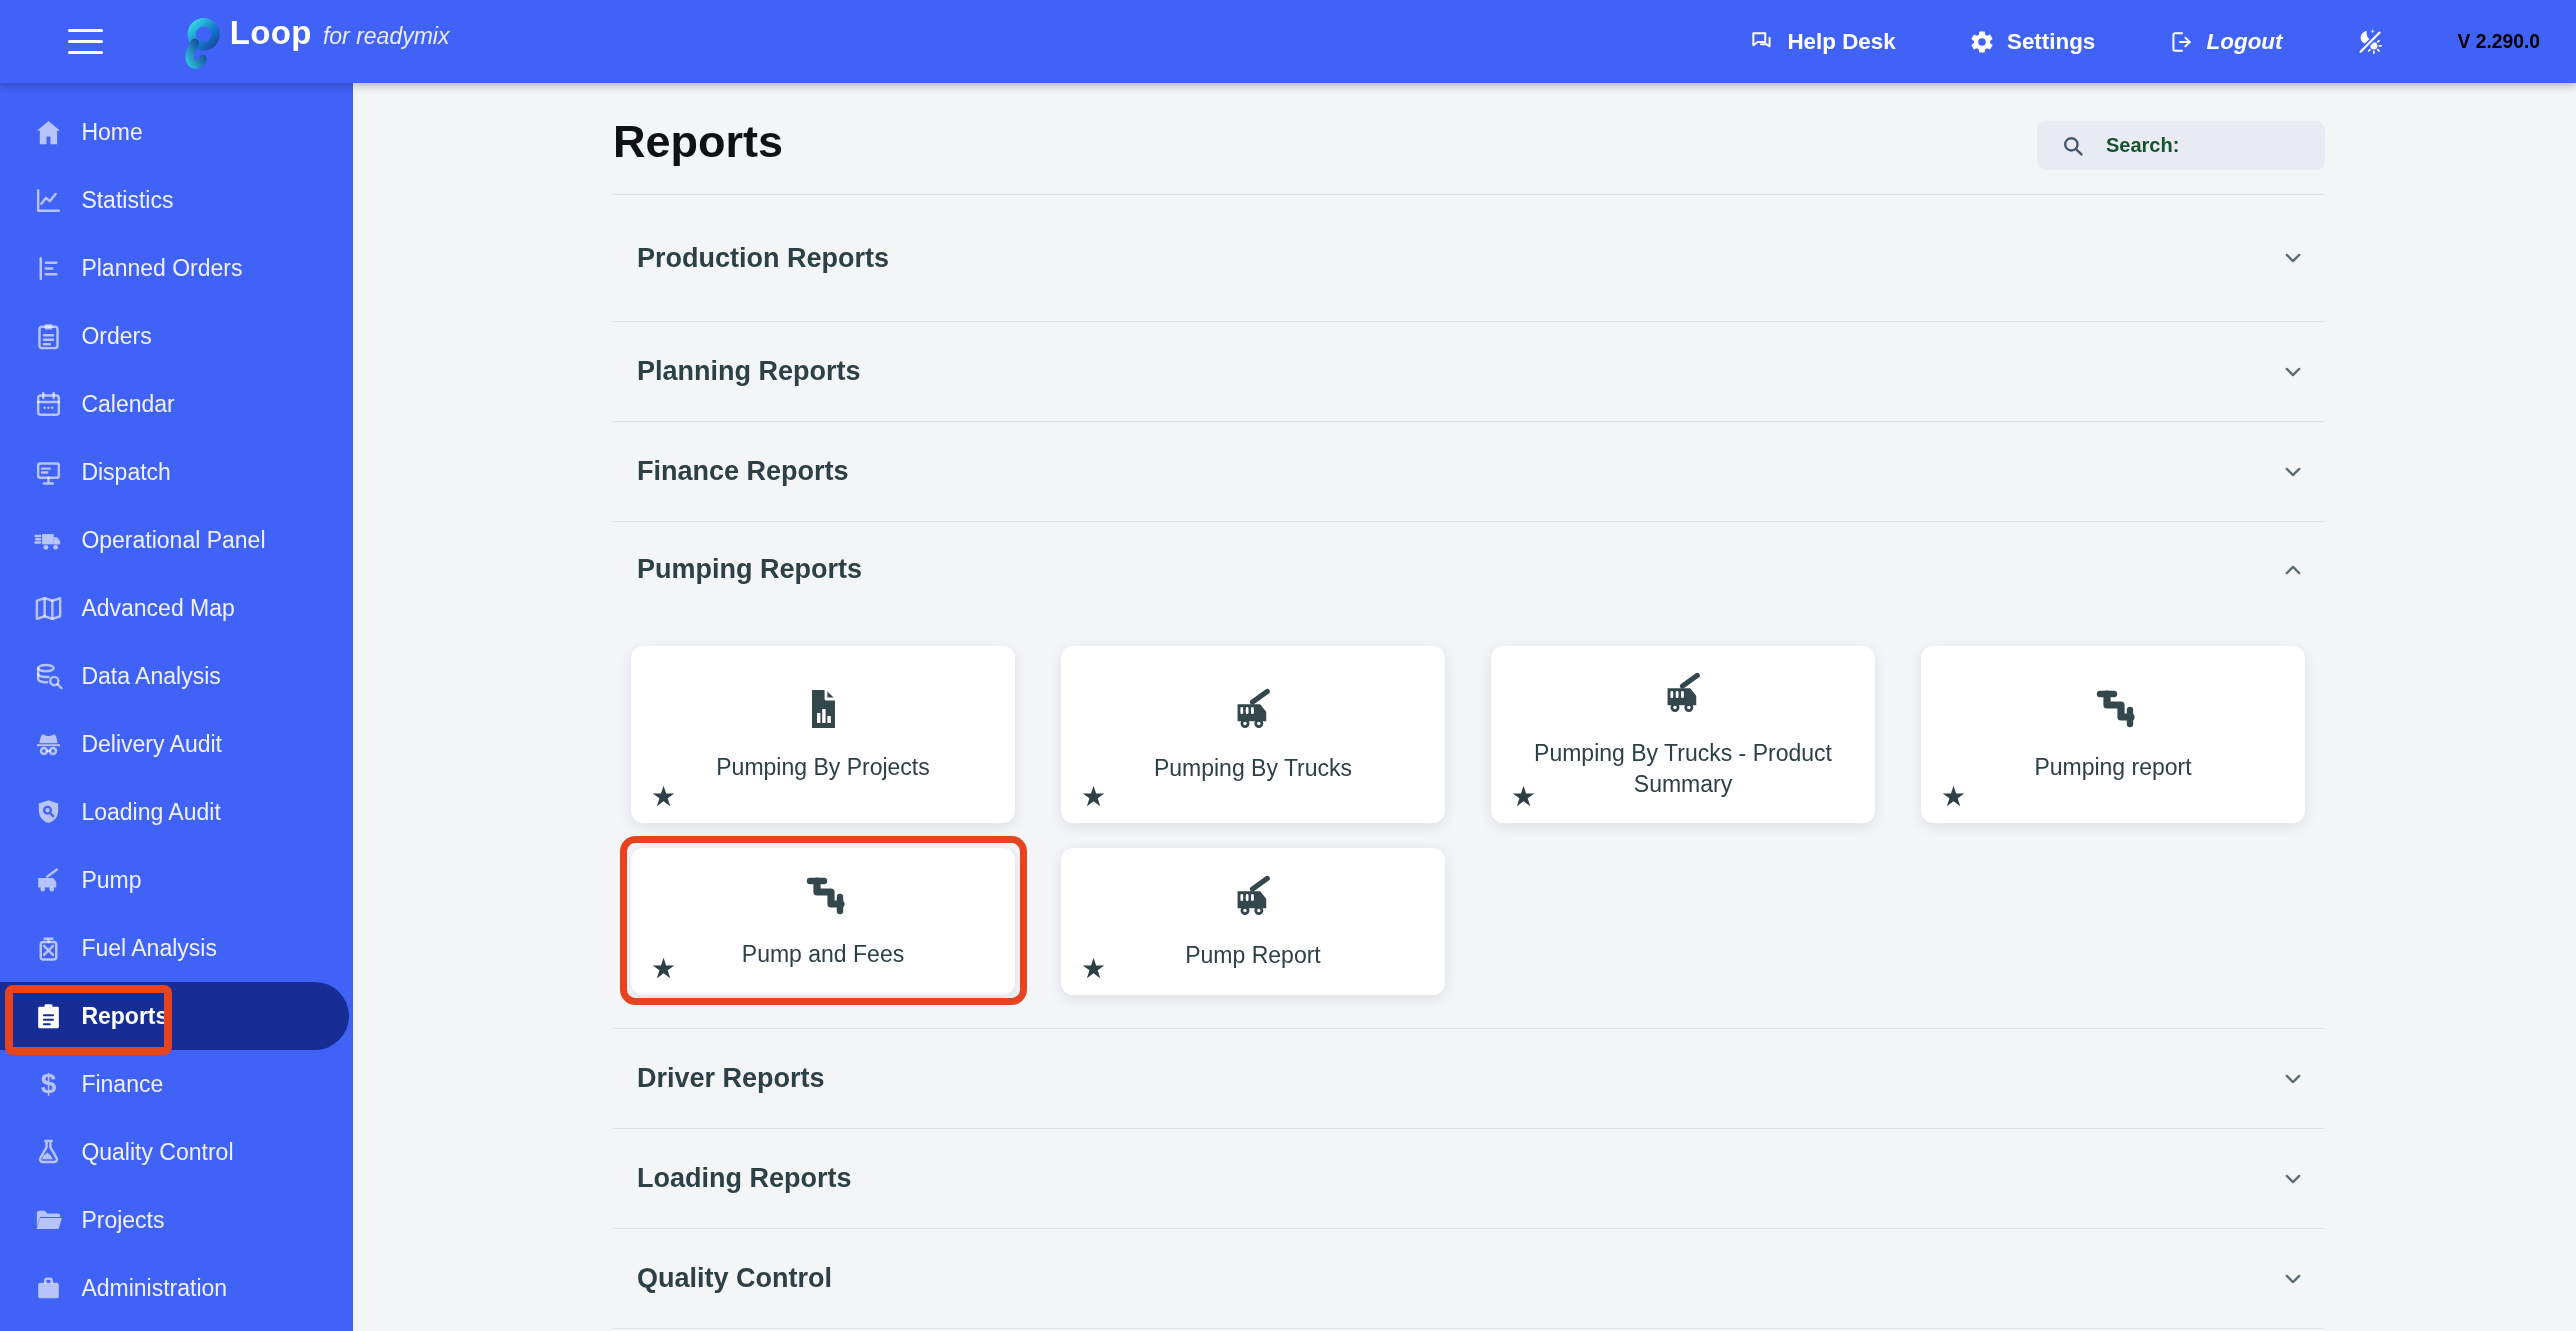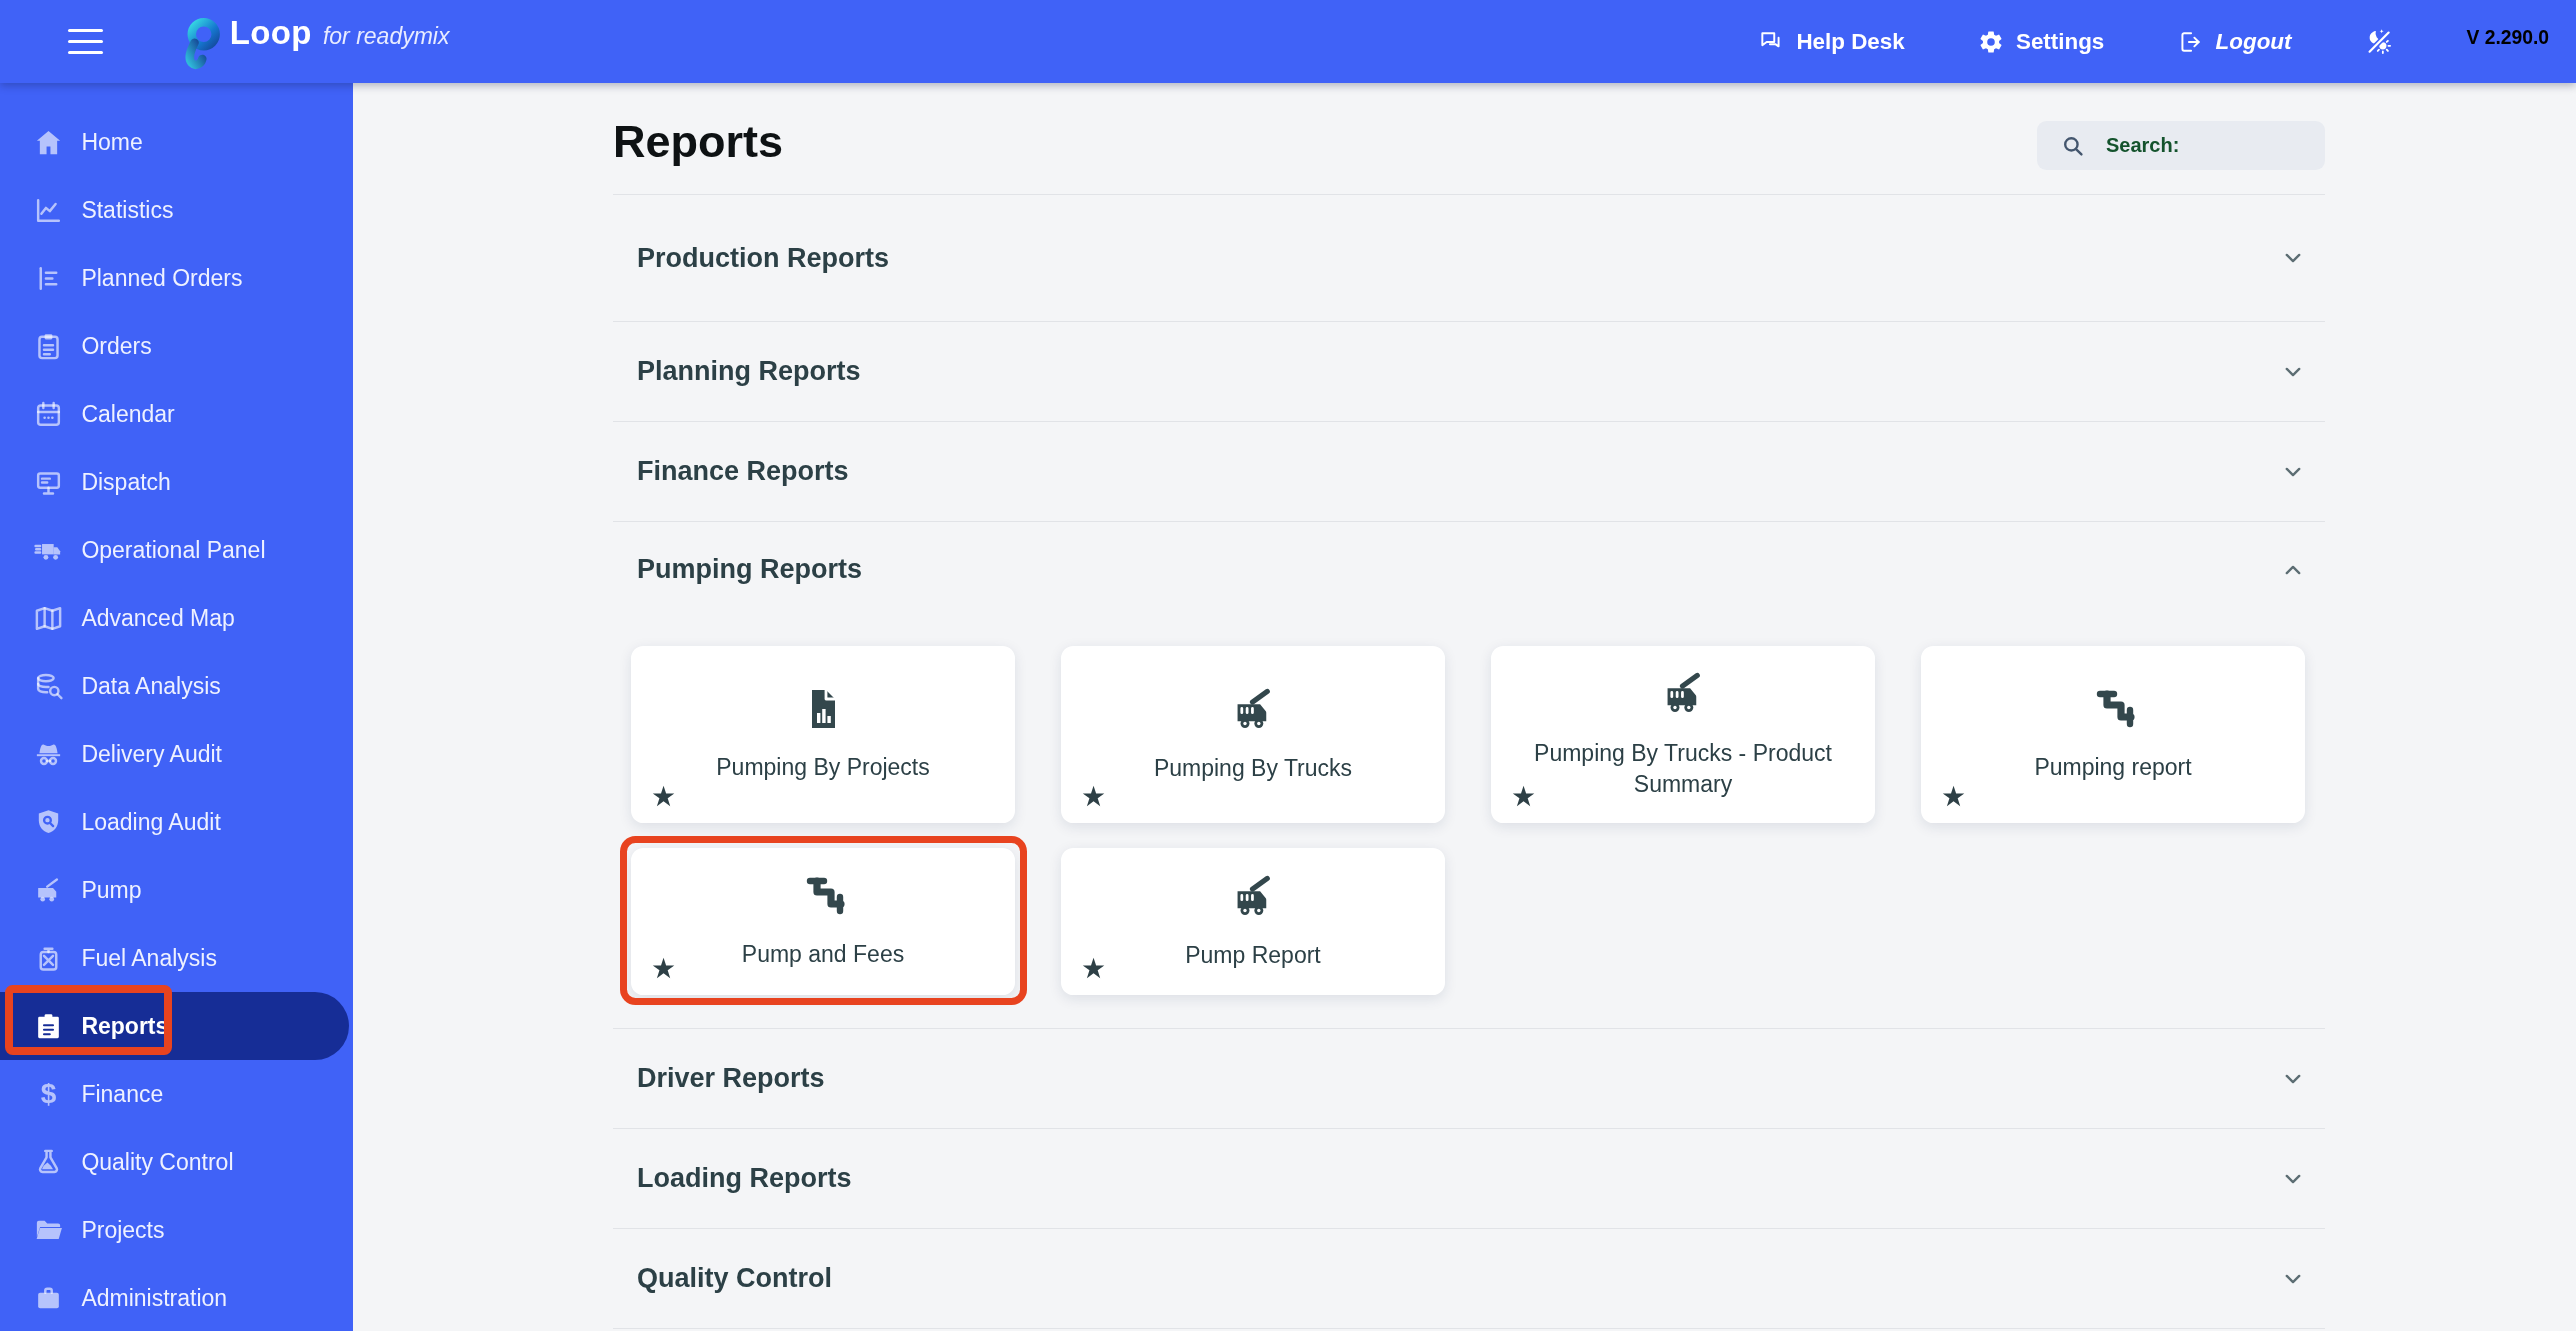--- a/index.html
+++ b/index.html
@@ -12,27 +12,27 @@
     font-family:"Liberation Sans","DejaVu Sans",sans-serif;}
   
   .topbar{position:absolute;left:0;top:0;width:2576px;height:83px;background:var(--blue);
     display:flex;align-items:center;z-index:6;box-shadow:0 3.1px 7.7px rgba(15,25,60,.28)}
   .hamburger{width:35px;height:26px;margin-left:68px;display:flex;flex-direction:column;justify-content:space-between;cursor:pointer}
   .hamburger span{display:block;height:3.9px;border-radius:2.3px;background:#fff}
   .brand{display:flex;align-items:baseline;margin-left:74px}
   .brand svg{align-self:center}
   .brand-name{color:#fff;font-size:33px;font-weight:800;letter-spacing:0.4px;margin-left:7.7px}
   .brand-tagline{color:#e8ecff;font-size:23px;font-style:italic;font-weight:500;margin-left:11px}
-  .tb-right{margin-left:auto;display:flex;gap:73px;padding-right:27px}
+  .tb-right{margin-left:auto;display:flex;align-items:center;gap:73px;padding-right:36px}
   .tb-item{display:flex;align-items:center;gap:12.3px;color:#fff;font-size:22.4px;font-weight:600;cursor:pointer;white-space:nowrap}
   .tb-item.logout{font-style:italic;font-weight:700}
   .tb-ico svg{display:block;stroke:#fff;fill:none;stroke-width:1.8;stroke-linecap:round;stroke-linejoin:round}
   .version{color:#000000;font-size:19.3px;font-weight:600}
   
-  .sidebar{position:absolute;left:0;top:83px;width:353px;bottom:0;background:var(--blue);padding-top:25px;z-index:4}
+  .sidebar{position:absolute;left:0;top:83px;width:353px;bottom:0;background:var(--blue);padding-top:15px;z-index:4}
   .side-item{height:68px;display:flex;align-items:center;padding-left:31px;cursor:pointer}
   .side-icon{width:35px;height:35px;display:flex;align-items:center;justify-content:center;color:var(--side-ico);flex:0 0 35px}
   .side-icon svg{stroke:currentColor;fill:none;stroke-width:1.9;stroke-linecap:round;stroke-linejoin:round}
   .side-icon .solid{fill:currentColor;stroke:none}
   .side-icon.dollar{font-size:28px;font-weight:700;color:var(--side-ico)}
   .side-label{color:var(--side-txt);font-size:23px;font-weight:500;margin-left:15.4px;white-space:nowrap}
   .side-item.active{background:var(--navy);width:349px;border-radius:0 34px 34px 0}
   .side-item.active .side-icon{color:#fff}
   .side-item.active .side-label{color:#fff;font-weight:700}
   

